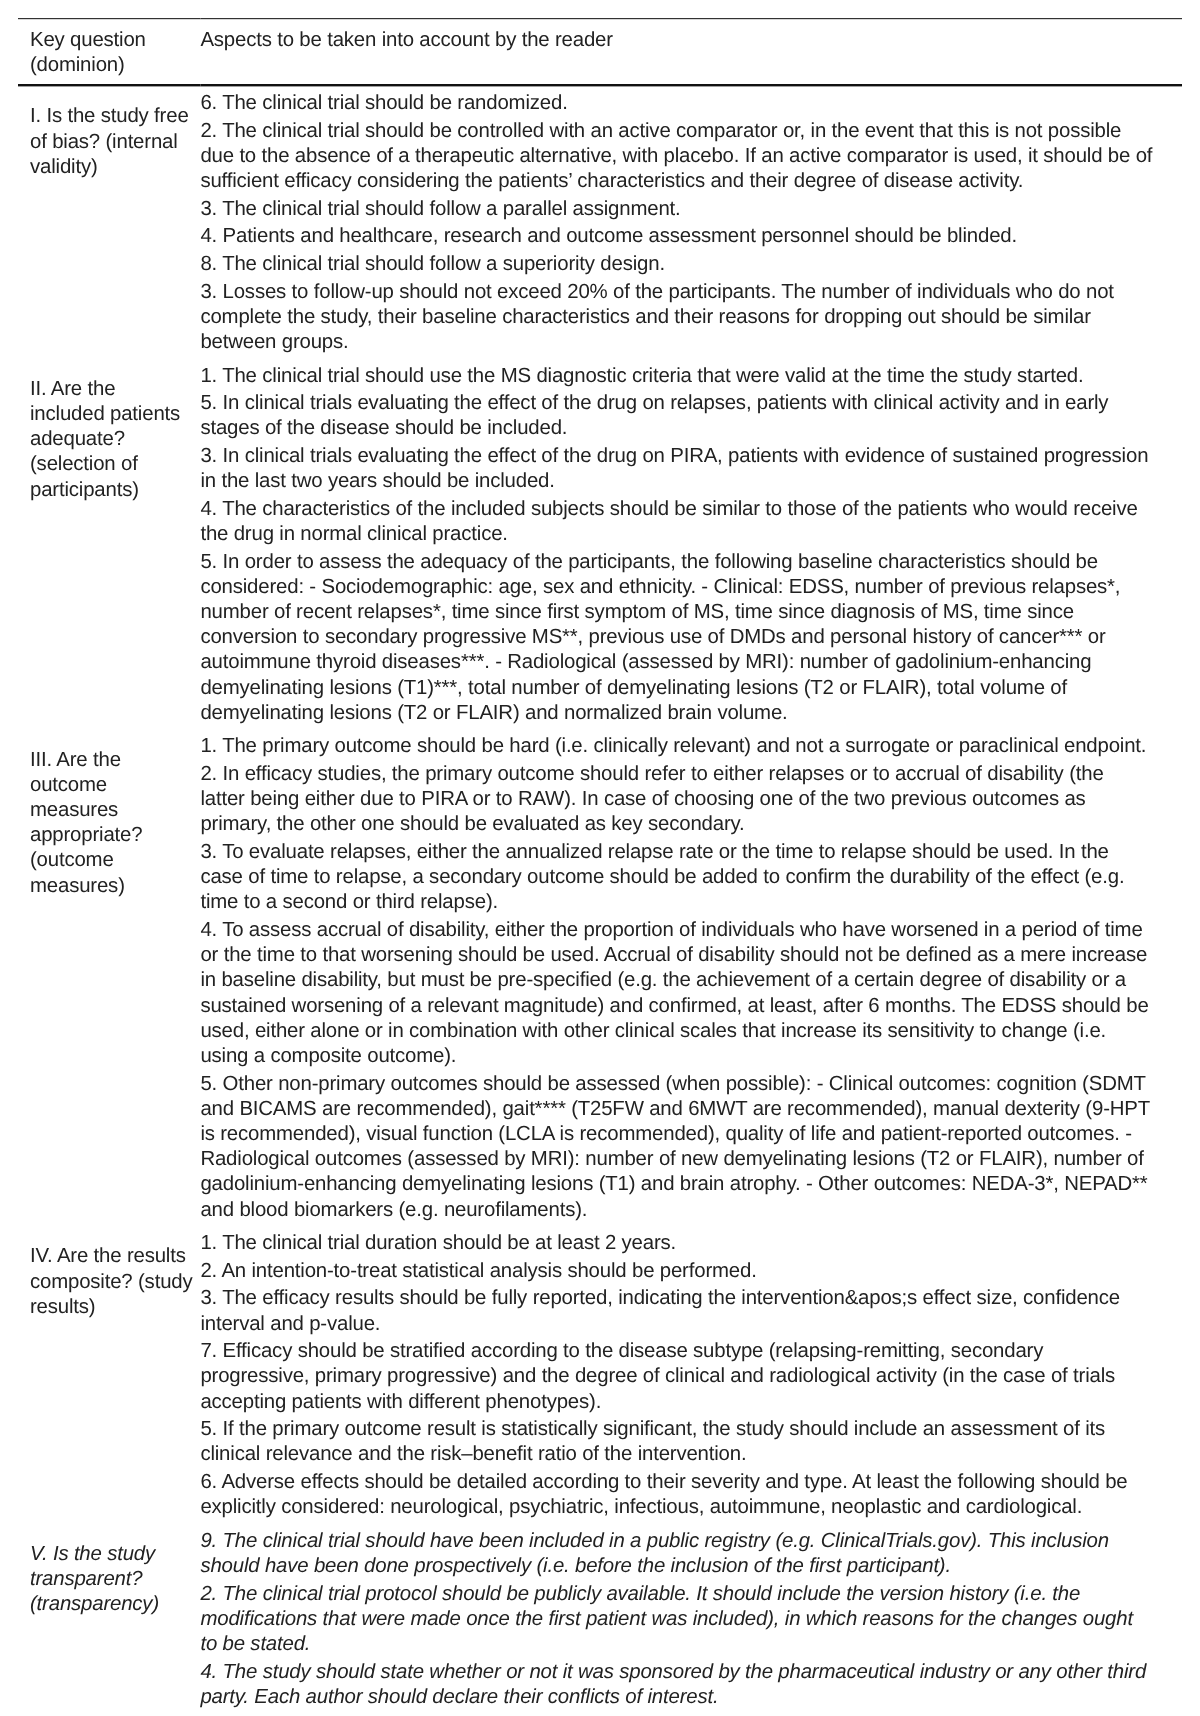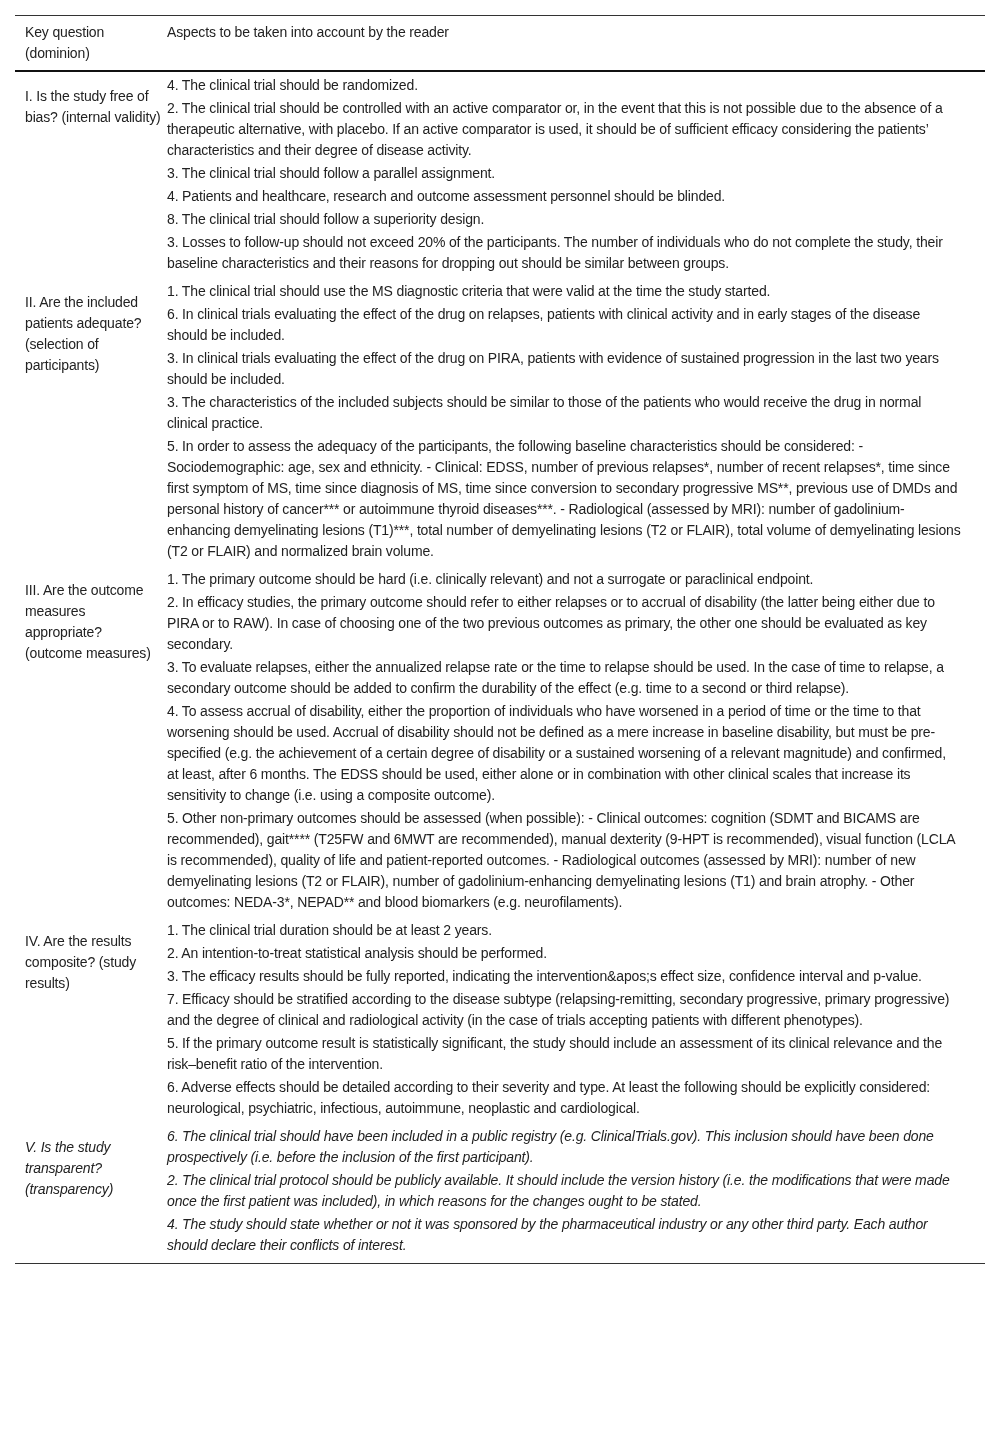--- a/index.html
+++ b/index.html
@@ -8,21 +8,21 @@
     font-family: "Liberation Sans", sans-serif;
     color: #222222;
   }
   .table-wrap { position: absolute; left: 15px; top: 15px; width: 970px; }
   table { width: 970px; border-collapse: collapse; table-layout: fixed; }
   table { border-top: 1px solid #333; border-bottom: 1px solid #333; }
   col.c1 { width: 152px; }
   col.c2 { width: 818px; }
   th, td {
     text-align: left; vertical-align: top; font-weight: normal;
-    font-size: 14px; line-height: 21px; padding: 0;
+    font-size: 17px; line-height: 21px; padding: 0;
     letter-spacing: -0.15px;
   }
   thead th { padding-top: 6px; padding-bottom: 6px; }
   thead tr { border-bottom: 2px solid #111; }
   th.k, td.k { padding-left: 10px; padding-right: 6px; }
   td.k { padding-top: 14px; }
   td.a { padding-right: 24px; padding-top: 3px; padding-bottom: 2px; }
   .item { margin: 0 0 2px 0; }
   .last-row td { padding-bottom: 5px; font-style: italic; }
 </style>
@@ -38,35 +38,35 @@
     <thead>
       <tr>
         <th class="k">Key question (dominion)</th>
         <th class="a">Aspects to be taken into account by the reader</th>
       </tr>
     </thead>
     <tbody>
       <tr>
         <td class="k">I. Is the study free of bias? (internal validity)</td>
         <td class="a">
-          <div class="item">4. The clinical trial should be randomized.</div>
+          <div class="item">6. The clinical trial should be randomized.</div>
           <div class="item">2. The clinical trial should be controlled with an active comparator or, in the event that this is not possible due to the absence of a therapeutic alternative, with placebo. If an active comparator is used, it should be of sufficient efficacy considering the patients’ characteristics and their degree of disease activity.</div>
           <div class="item">3. The clinical trial should follow a parallel assignment.</div>
           <div class="item">4. Patients and healthcare, research and outcome assessment personnel should be blinded.</div>
           <div class="item">8. The clinical trial should follow a superiority design.</div>
           <div class="item">3. Losses to follow-up should not exceed 20% of the participants. The number of individuals who do not complete the study, their baseline characteristics and their reasons for dropping out should be similar between groups.</div>
         </td>
       </tr>
       <tr>
         <td class="k">II. Are the included patients adequate? (selection of participants)</td>
         <td class="a">
           <div class="item">1. The clinical trial should use the MS diagnostic criteria that were valid at the time the study started.</div>
-          <div class="item">6. In clinical trials evaluating the effect of the drug on relapses, patients with clinical activity and in early stages of the disease should be included.</div>
+          <div class="item">5. In clinical trials evaluating the effect of the drug on relapses, patients with clinical activity and in early stages of the disease should be included.</div>
           <div class="item">3. In clinical trials evaluating the effect of the drug on PIRA, patients with evidence of sustained progression in the last two years should be included.</div>
-          <div class="item">3. The characteristics of the included subjects should be similar to those of the patients who would receive the drug in normal clinical practice.</div>
+          <div class="item">4. The characteristics of the included subjects should be similar to those of the patients who would receive the drug in normal clinical practice.</div>
           <div class="item">5. In order to assess the adequacy of the participants, the following baseline characteristics should be considered:     - Sociodemographic: age, sex and ethnicity.     - Clinical: EDSS, number of previous relapses*, number of recent relapses*, time since first symptom of MS, time since diagnosis of MS, time since conversion to secondary progressive MS**, previous use of DMDs and personal history of cancer*** or autoimmune thyroid diseases***.     - Radiological (assessed by MRI): number of gadolinium-enhancing demyelinating lesions (T1)***, total number of demyelinating lesions (T2 or FLAIR), total volume of demyelinating lesions (T2 or FLAIR) and normalized brain volume.</div>
         </td>
       </tr>
       <tr>
         <td class="k">III. Are the outcome measures appropriate? (outcome measures)</td>
         <td class="a">
           <div class="item">1. The primary outcome should be hard (i.e. clinically relevant) and not a surrogate or paraclinical endpoint.</div>
           <div class="item">2. In efficacy studies, the primary outcome should refer to either relapses or to accrual of disability (the latter being either due to PIRA or to RAW). In case of choosing one of the two previous outcomes as primary, the other one should be evaluated as key secondary.</div>
           <div class="item">3. To evaluate relapses, either the annualized relapse rate or the time to relapse should be used. In the case of time to relapse, a secondary outcome should be added to confirm the durability of the effect (e.g. time to a second or third relapse).</div>
           <div class="item">4. To assess accrual of disability, either the proportion of individuals who have worsened in a period of time or the time to that worsening should be used. Accrual of disability should not be defined as a mere increase in baseline disability, but must be pre-specified (e.g. the achievement of a certain degree of disability or a sustained worsening of a relevant magnitude) and confirmed, at least, after 6 months. The EDSS should be used, either alone or in combination with other clinical scales that increase its sensitivity to change (i.e. using a composite outcome).</div>
@@ -80,20 +80,20 @@
           <div class="item">2. An intention-to-treat statistical analysis should be performed.</div>
           <div class="item">3. The efficacy results should be fully reported, indicating the intervention&amp;apos;s effect size, confidence interval and p-value.</div>
           <div class="item">7. Efficacy should be stratified according to the disease subtype (relapsing-remitting, secondary progressive, primary progressive) and the degree of clinical and radiological activity (in the case of trials accepting patients with different phenotypes).</div>
           <div class="item">5. If the primary outcome result is statistically significant, the study should include an assessment of its clinical relevance and the risk–benefit ratio of the intervention.</div>
           <div class="item">6. Adverse effects should be detailed according to their severity and type. At least the following should be explicitly considered: neurological, psychiatric, infectious, autoimmune, neoplastic and cardiological.</div>
         </td>
       </tr>
       <tr class="last-row">
         <td class="k">V. Is the study transparent? (transparency)</td>
         <td class="a">
-          <div class="item">6. The clinical trial should have been included in a public registry (e.g. ClinicalTrials.gov). This inclusion should have been done prospectively (i.e. before the inclusion of the first participant).</div>
+          <div class="item">9. The clinical trial should have been included in a public registry (e.g. ClinicalTrials.gov). This inclusion should have been done prospectively (i.e. before the inclusion of the first participant).</div>
           <div class="item">2. The clinical trial protocol should be publicly available. It should include the version history (i.e. the modifications that were made once the first patient was included), in which reasons for the changes ought to be stated.</div>
           <div class="item">4. The study should state whether or not it was sponsored by the pharmaceutical industry or any other third party. Each author should declare their conflicts of interest.</div>
         </td>
       </tr>
     </tbody>
   </table>
 </div>
 
 </body></html>

